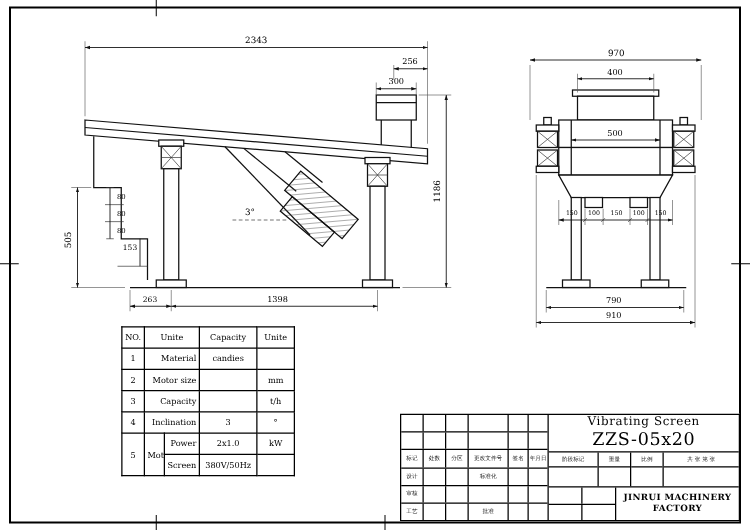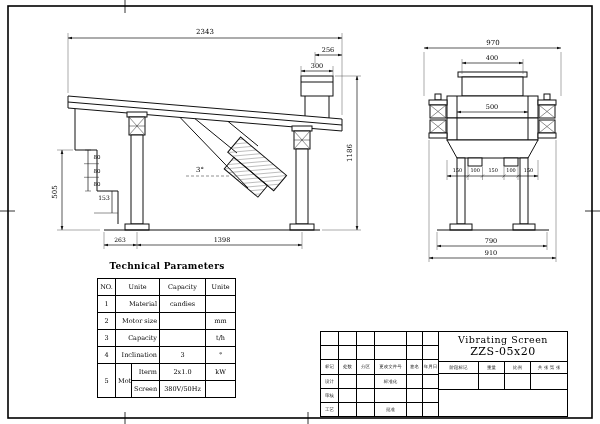--- a/index.html
+++ b/index.html
@@ -22,35 +22,35 @@
   text.d5{font-size:5px;text-anchor:middle}
 
   
   .tp{position:absolute;left:97px;top:261px;width:140px;}
   .tp-title{width:140px;text-align:center;font-size:9px;font-weight:600;letter-spacing:.3px;margin:0 0 7px 0;}
   table.params{border-collapse:collapse;table-layout:fixed;width:138px;font-size:6.5px;}
   table.params td{border:1px solid #000;height:16px;padding:0 2px;overflow:hidden;white-space:nowrap;text-align:center;}
   table.params td.l{text-align:right;}
 
   
-  .tb{position:absolute;left:320px;top:331px;width:248px;height:86px;border:1.2px solid #000;
+  .tb{position:absolute;left:320px;top:331px;width:272px;height:86px;border:1.2px solid #000;
       box-sizing:border-box;display:flex;background:#fff;}
   .tb *{box-sizing:border-box;}
   .tb-left{width:118px;display:flex;flex-direction:column;border-right:1px solid #000;}
   .tb-row{display:flex;flex:1;border-bottom:1px solid #000;min-height:0;}
   .tb-row:last-child{border-bottom:none;}
   .tb-cell{border-right:1px solid #000;font-size:4.5px;color:#222;display:flex;align-items:center;
            justify-content:center;overflow:hidden;white-space:nowrap;}
   .tb-cell:last-child{border-right:none;}
   .w18{width:18px}.w32{width:32px}.w16{width:16px}.wf{flex:1}
   .tb-right{flex:1;display:flex;flex-direction:column;}
   .tb-name{height:30px;border-bottom:1px solid #000;display:flex;flex-direction:column;
            align-items:center;justify-content:center;line-height:1.15;}
   .tb-name .l1{font-size:9.5px;letter-spacing:.5px;}
-  .tb-name .l2{font-size:11px;letter-spacing:.5px;}
+  .tb-name .l2{font-size:14px;letter-spacing:.5px;}
   .tb-mid{height:28px;border-bottom:1px solid #000;display:flex;}
   .tb-mcol{display:flex;flex-direction:column;border-right:1px solid #000;}
   .tb-mcol:last-child{border-right:none;}
   .mw40{width:40px}.mw26{width:26px}.mwf{flex:1}
   .tb-mlab{height:12px;border-bottom:1px solid #000;font-size:4.5px;color:#222;display:flex;
            align-items:center;justify-content:center;overflow:hidden;white-space:nowrap;}
   .tb-mval{flex:1;}
   .tb-bot{flex:1;display:flex;}
   .tb-blk{width:54px;border-right:1px solid #000;display:flex;flex-direction:column;}
   .tb-blk .r{flex:1;display:flex;border-bottom:1px solid #000;}
@@ -277,21 +277,20 @@
     <text class="d65" x="491" y="242.5">790</text>
 
     <line class="ext" x1="429" y1="140" x2="429" y2="262"></line>
     <line class="ext" x1="556" y1="140" x2="556" y2="262"></line>
     <line class="dim" x1="429" y1="258" x2="556" y2="258"></line>
     <text class="d65" x="491" y="254.5">910</text>
   </g>
 </svg>
 
   <div class="tp">
-    <div class="tp-title">Technical Parameters</div>
     <table class="params">
       <colgroup>
           <col style="width:18px">
           <col style="width:16px">
           <col style="width:28px">
           <col style="width:46px">
           <col style="width:30px">
         </colgroup>
       <tbody>
           <tr>
@@ -320,21 +319,21 @@
       </tr>
       <tr>
         <td>4</td>
         <td colspan="2" class="l">Inclination</td>
         <td>3</td>
         <td>°</td>
       </tr>
       <tr>
         <td rowspan="2">5</td>
         <td rowspan="2" class="l">Motor</td>
-        <td class="l">Iterm</td>
+        <td class="l">Power</td>
         <td>2x1.0</td>
         <td>kW</td>
       </tr>
       <tr>
         <td class="l">Screen</td>
         <td>380V/50Hz</td>
         <td></td>
       </tr>
     </tbody>
       </table>
@@ -407,16 +406,32 @@
         </div>
         <div class="tb-mcol mw26">
           <div class="tb-mlab">比例</div>
           <div class="tb-mval"></div>
         </div>
         <div class="tb-mcol mwf">
           <div class="tb-mlab">共 张 第 张</div>
           <div class="tb-mval"></div>
         </div>
       </div>
+      <div class="tb-bot">
+        <div class="tb-blk">
+          <div class="r">
+              <div class="c"></div>
+              <div class="c"></div>
+            </div>
+          <div class="r">
+              <div class="c"></div>
+              <div class="c"></div>
+            </div>
+        </div>
+        <div class="tb-company">
+          <div>JINRUI MACHINERY</div>
+          <div>FACTORY</div>
+        </div>
+      </div>
     </div>
   </div>
 
 </div>
 
 </body></html>

